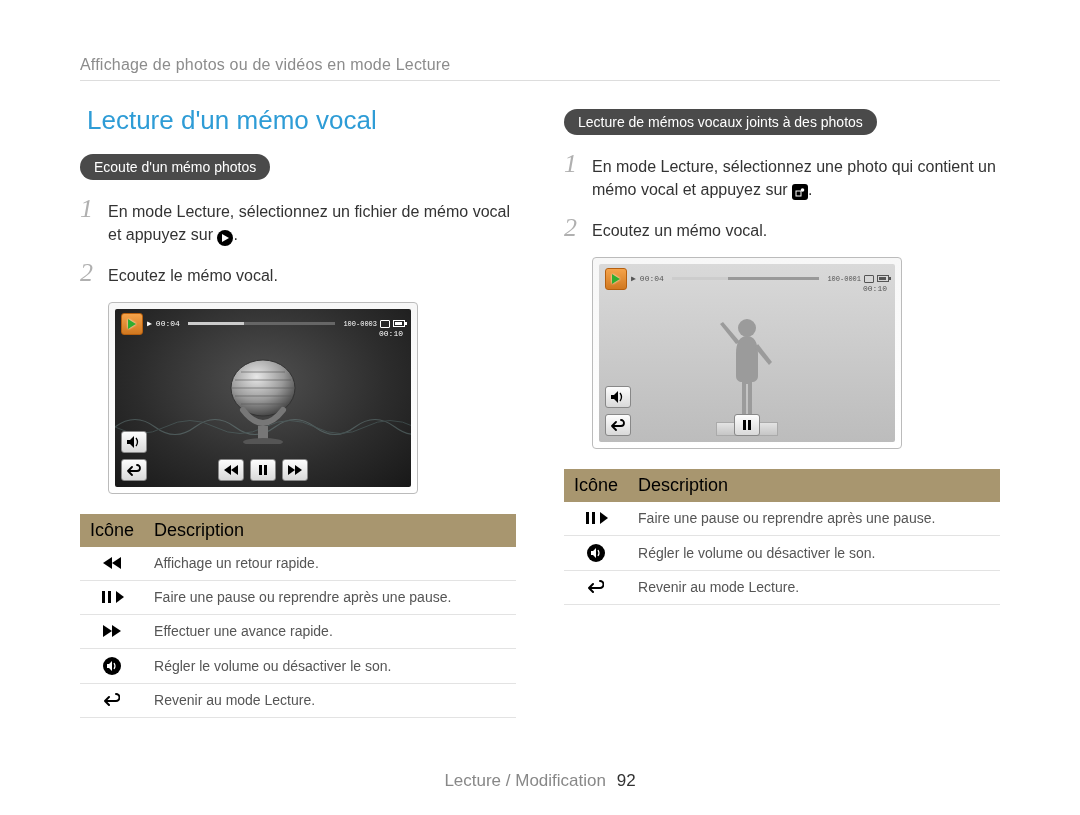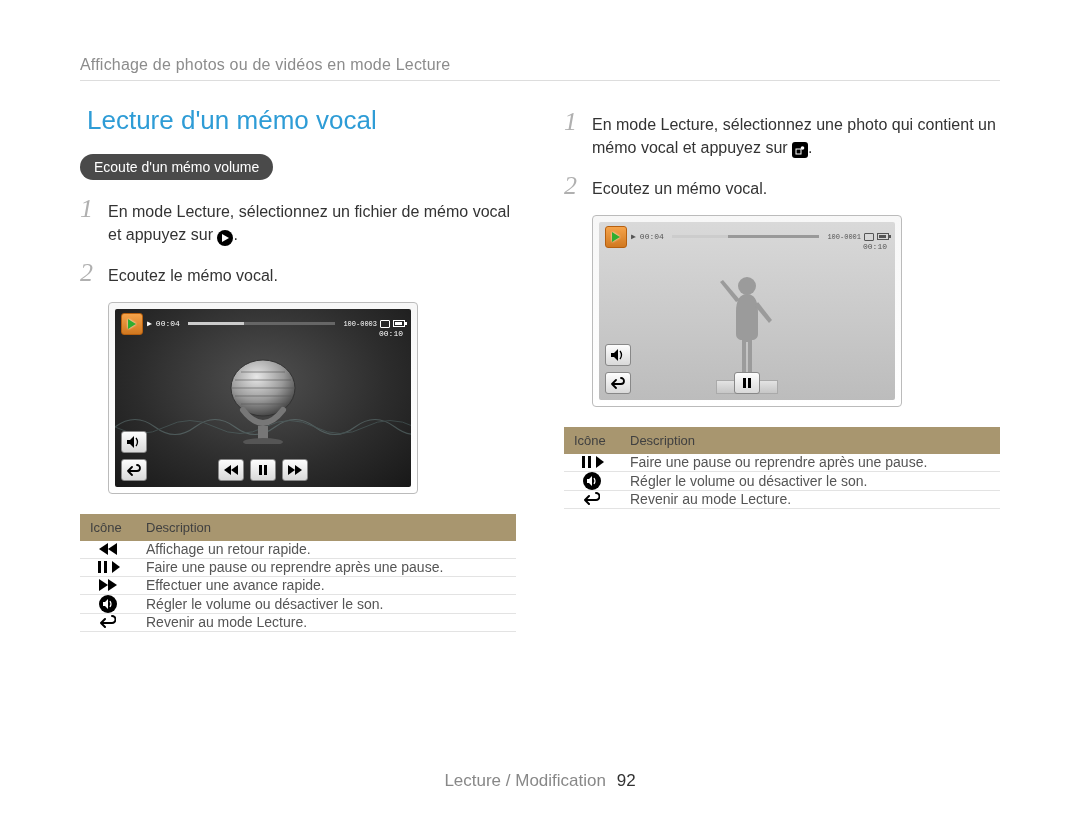--- a/index.html
+++ b/index.html
@@ -192,30 +192,30 @@
 
   
   table.icons {
     width: 100%;
     border-collapse: collapse;
     font-size: 14px;
     margin-left: 0;
   }
   table.icons th {
     background: var(--tan);
-    color: #404040;
+    color: #000000;
     font-weight: 400;
     text-align: left;
     padding: 6px 10px;
-    font-size: 13px;
+    font-size: 18px;
   }
   table.icons th:first-child { width: 56px; }
   table.icons td {
     border-bottom: 1px solid #e3e3e3;
-    padding: 0 10px;
+    padding: 8px 10px;
     color: #555;
     vertical-align: middle;
   }
   table.icons td.ic {
     text-align: center;
     color: #000;
     font-size: 15px;
   }
   .glyph {
     display: inline-flex;
@@ -248,21 +248,21 @@
 <div class="page">
 
   <div class="breadcrumb">Affichage de photos ou de vidéos en mode Lecture</div>
   <hr class="topline">
 
   <div class="cols">
 
     <div class="col">
       <h1 class="title">Lecture d'un mémo vocal</h1>
 
-      <div class="pill">Ecoute d'un mémo volume</div>
+      <div class="pill">Ecoute d'un mémo photos</div>
 
       <div class="step">
         <div class="num">1</div>
         <div class="txt">
           <span>En mode Lecture, sélectionnez un fichier de mémo vocal et appuyez sur </span>
           <span class="inline-icon">
             <svg width="7" height="8" viewBox="0 0 7 8">
                 <polygon points="0,0 7,4 0,8" fill="#fff"></polygon>
               </svg>
           </span>.
@@ -404,20 +404,21 @@
                   </svg>
                 </span></td>
           <td>Revenir au mode Lecture.</td>
         </tr>
       </tbody>
         </table>
     </div>
 
     <div class="col">
       <div style="height:4px"></div>
+      <div class="pill">Lecture de mémos vocaux joints à des photos</div>
 
       <div class="step">
         <div class="num">1</div>
         <div class="txt">
           <span>En mode Lecture, sélectionnez une photo qui contient un mémo vocal et appuyez sur </span>
           <span class="inline-icon square" style="background:#000;">
             <svg width="10" height="10" viewBox="0 0 10 10">
                 <rect x="1" y="4" width="5" height="5" fill="none" stroke="#fff" stroke-width="1"></rect>
                 <circle cx="7.5" cy="3" r="1.8" fill="#fff"></circle>
               </svg>

